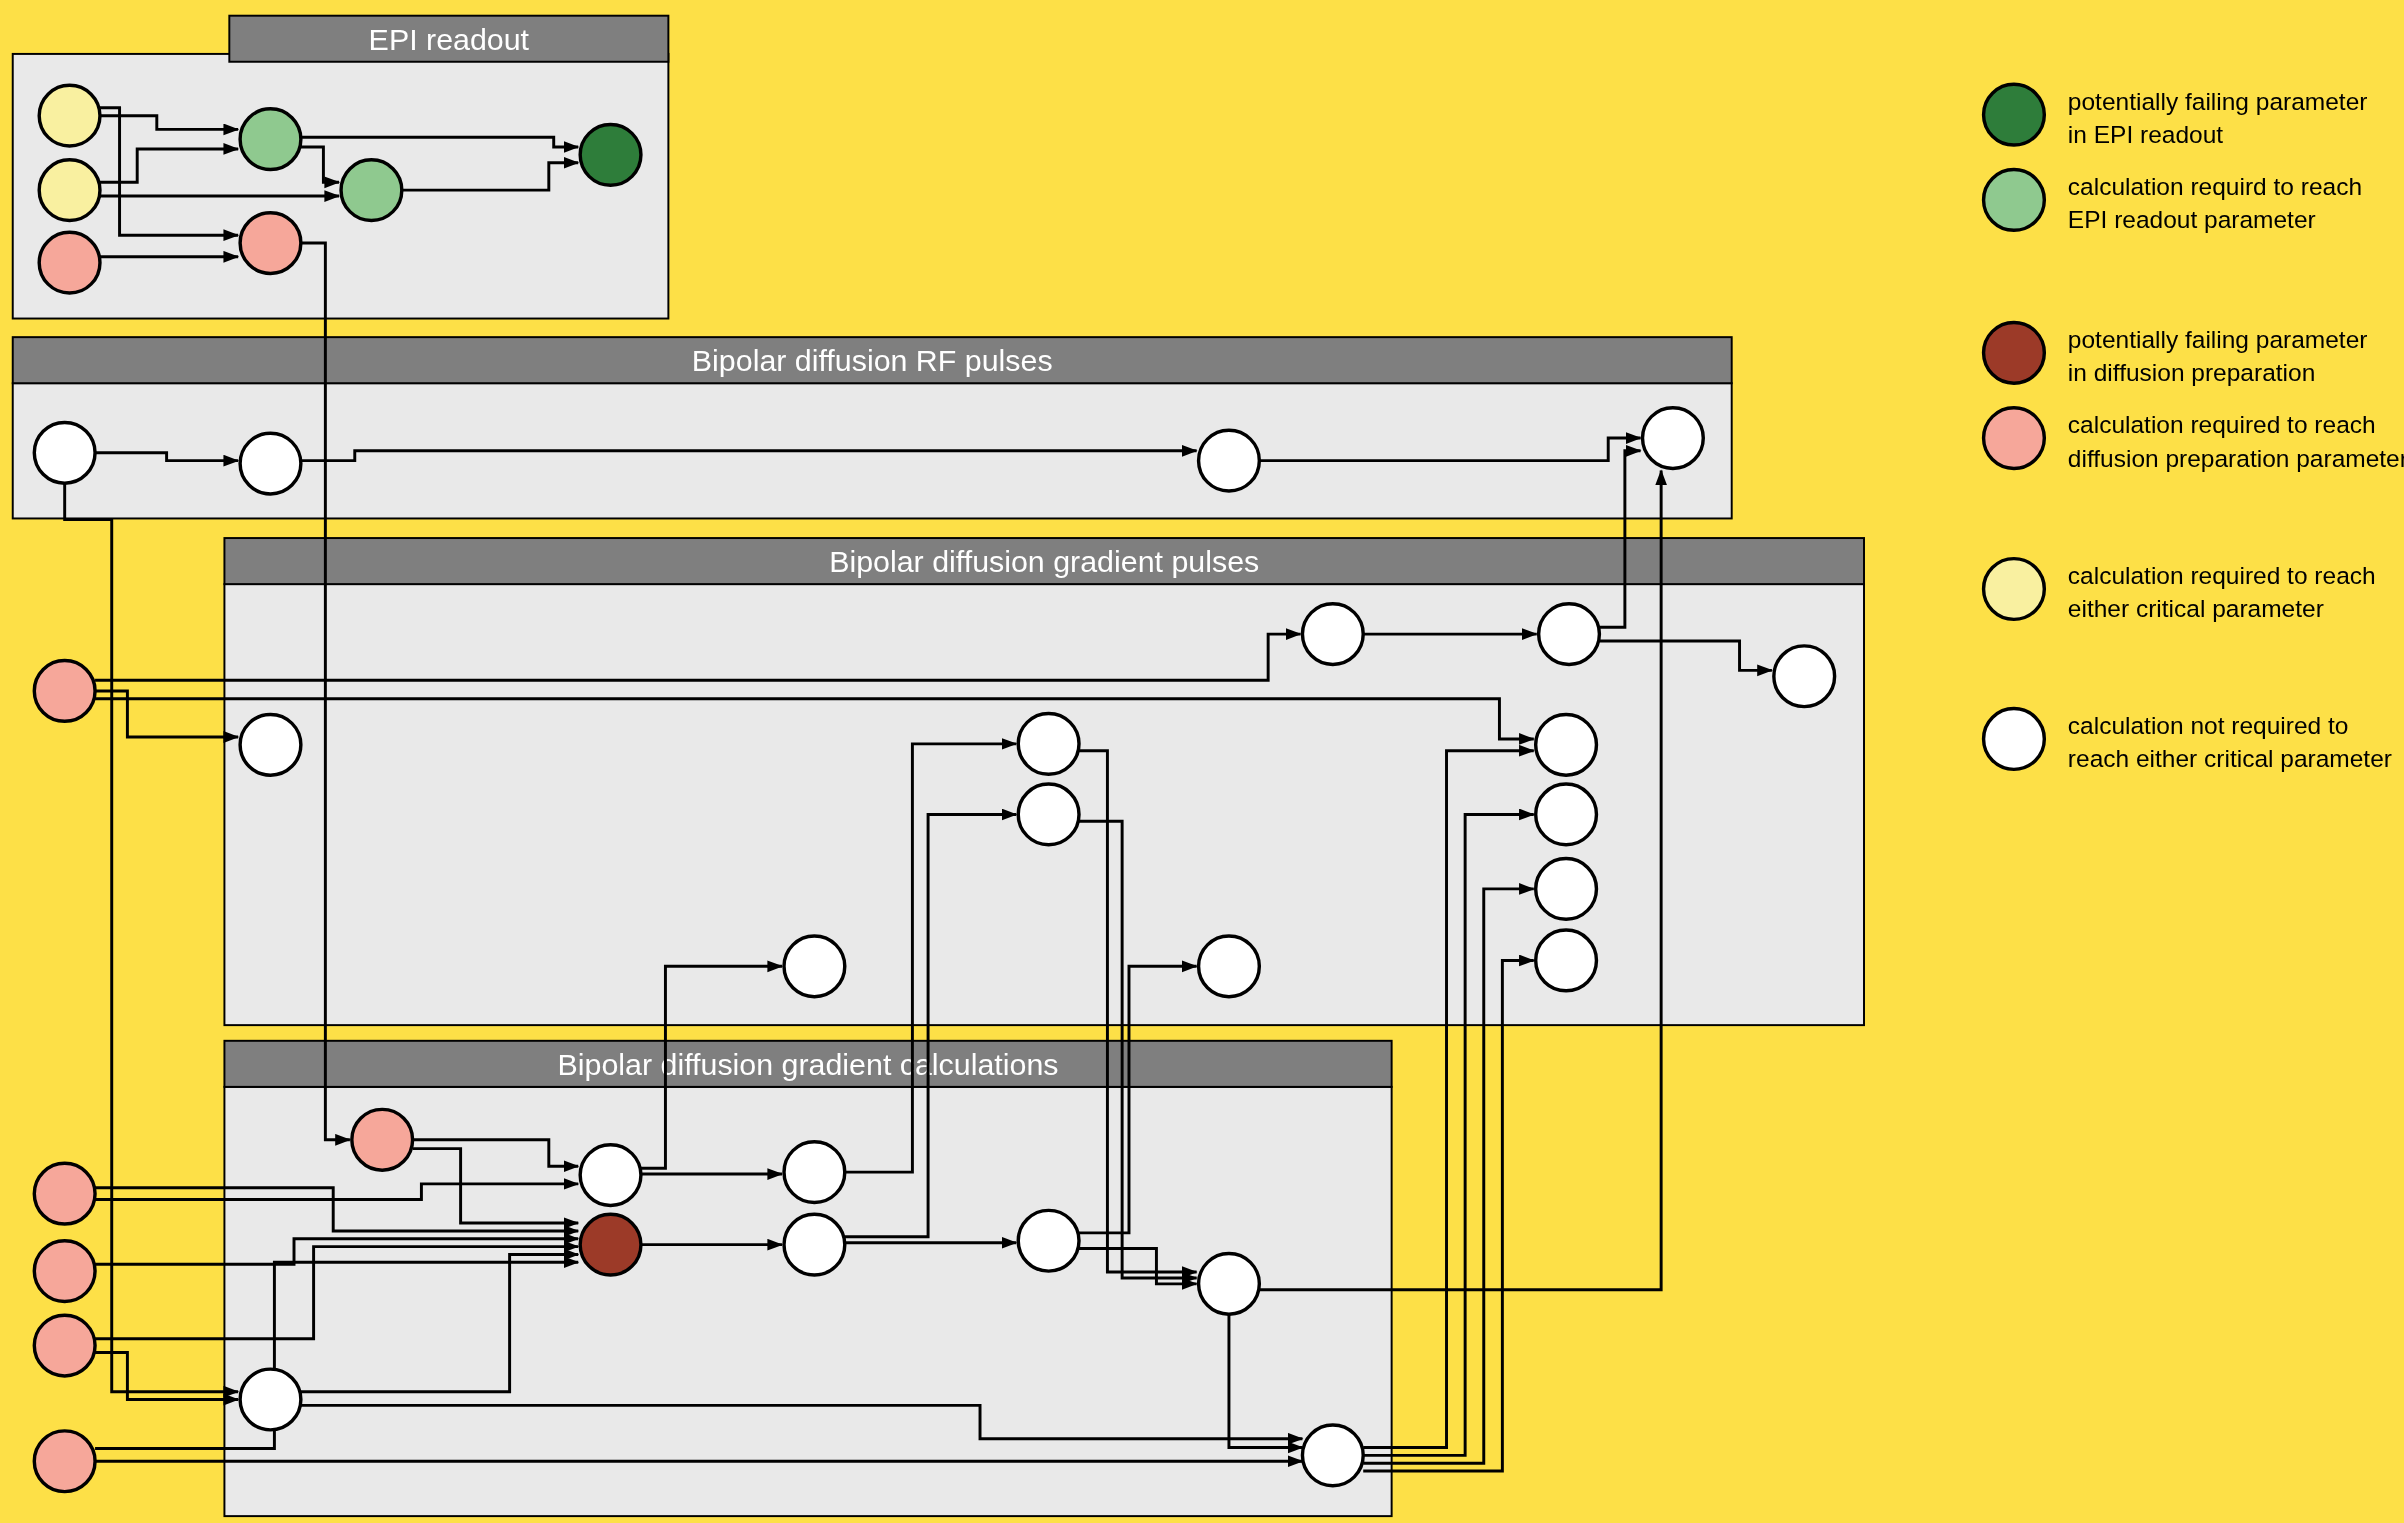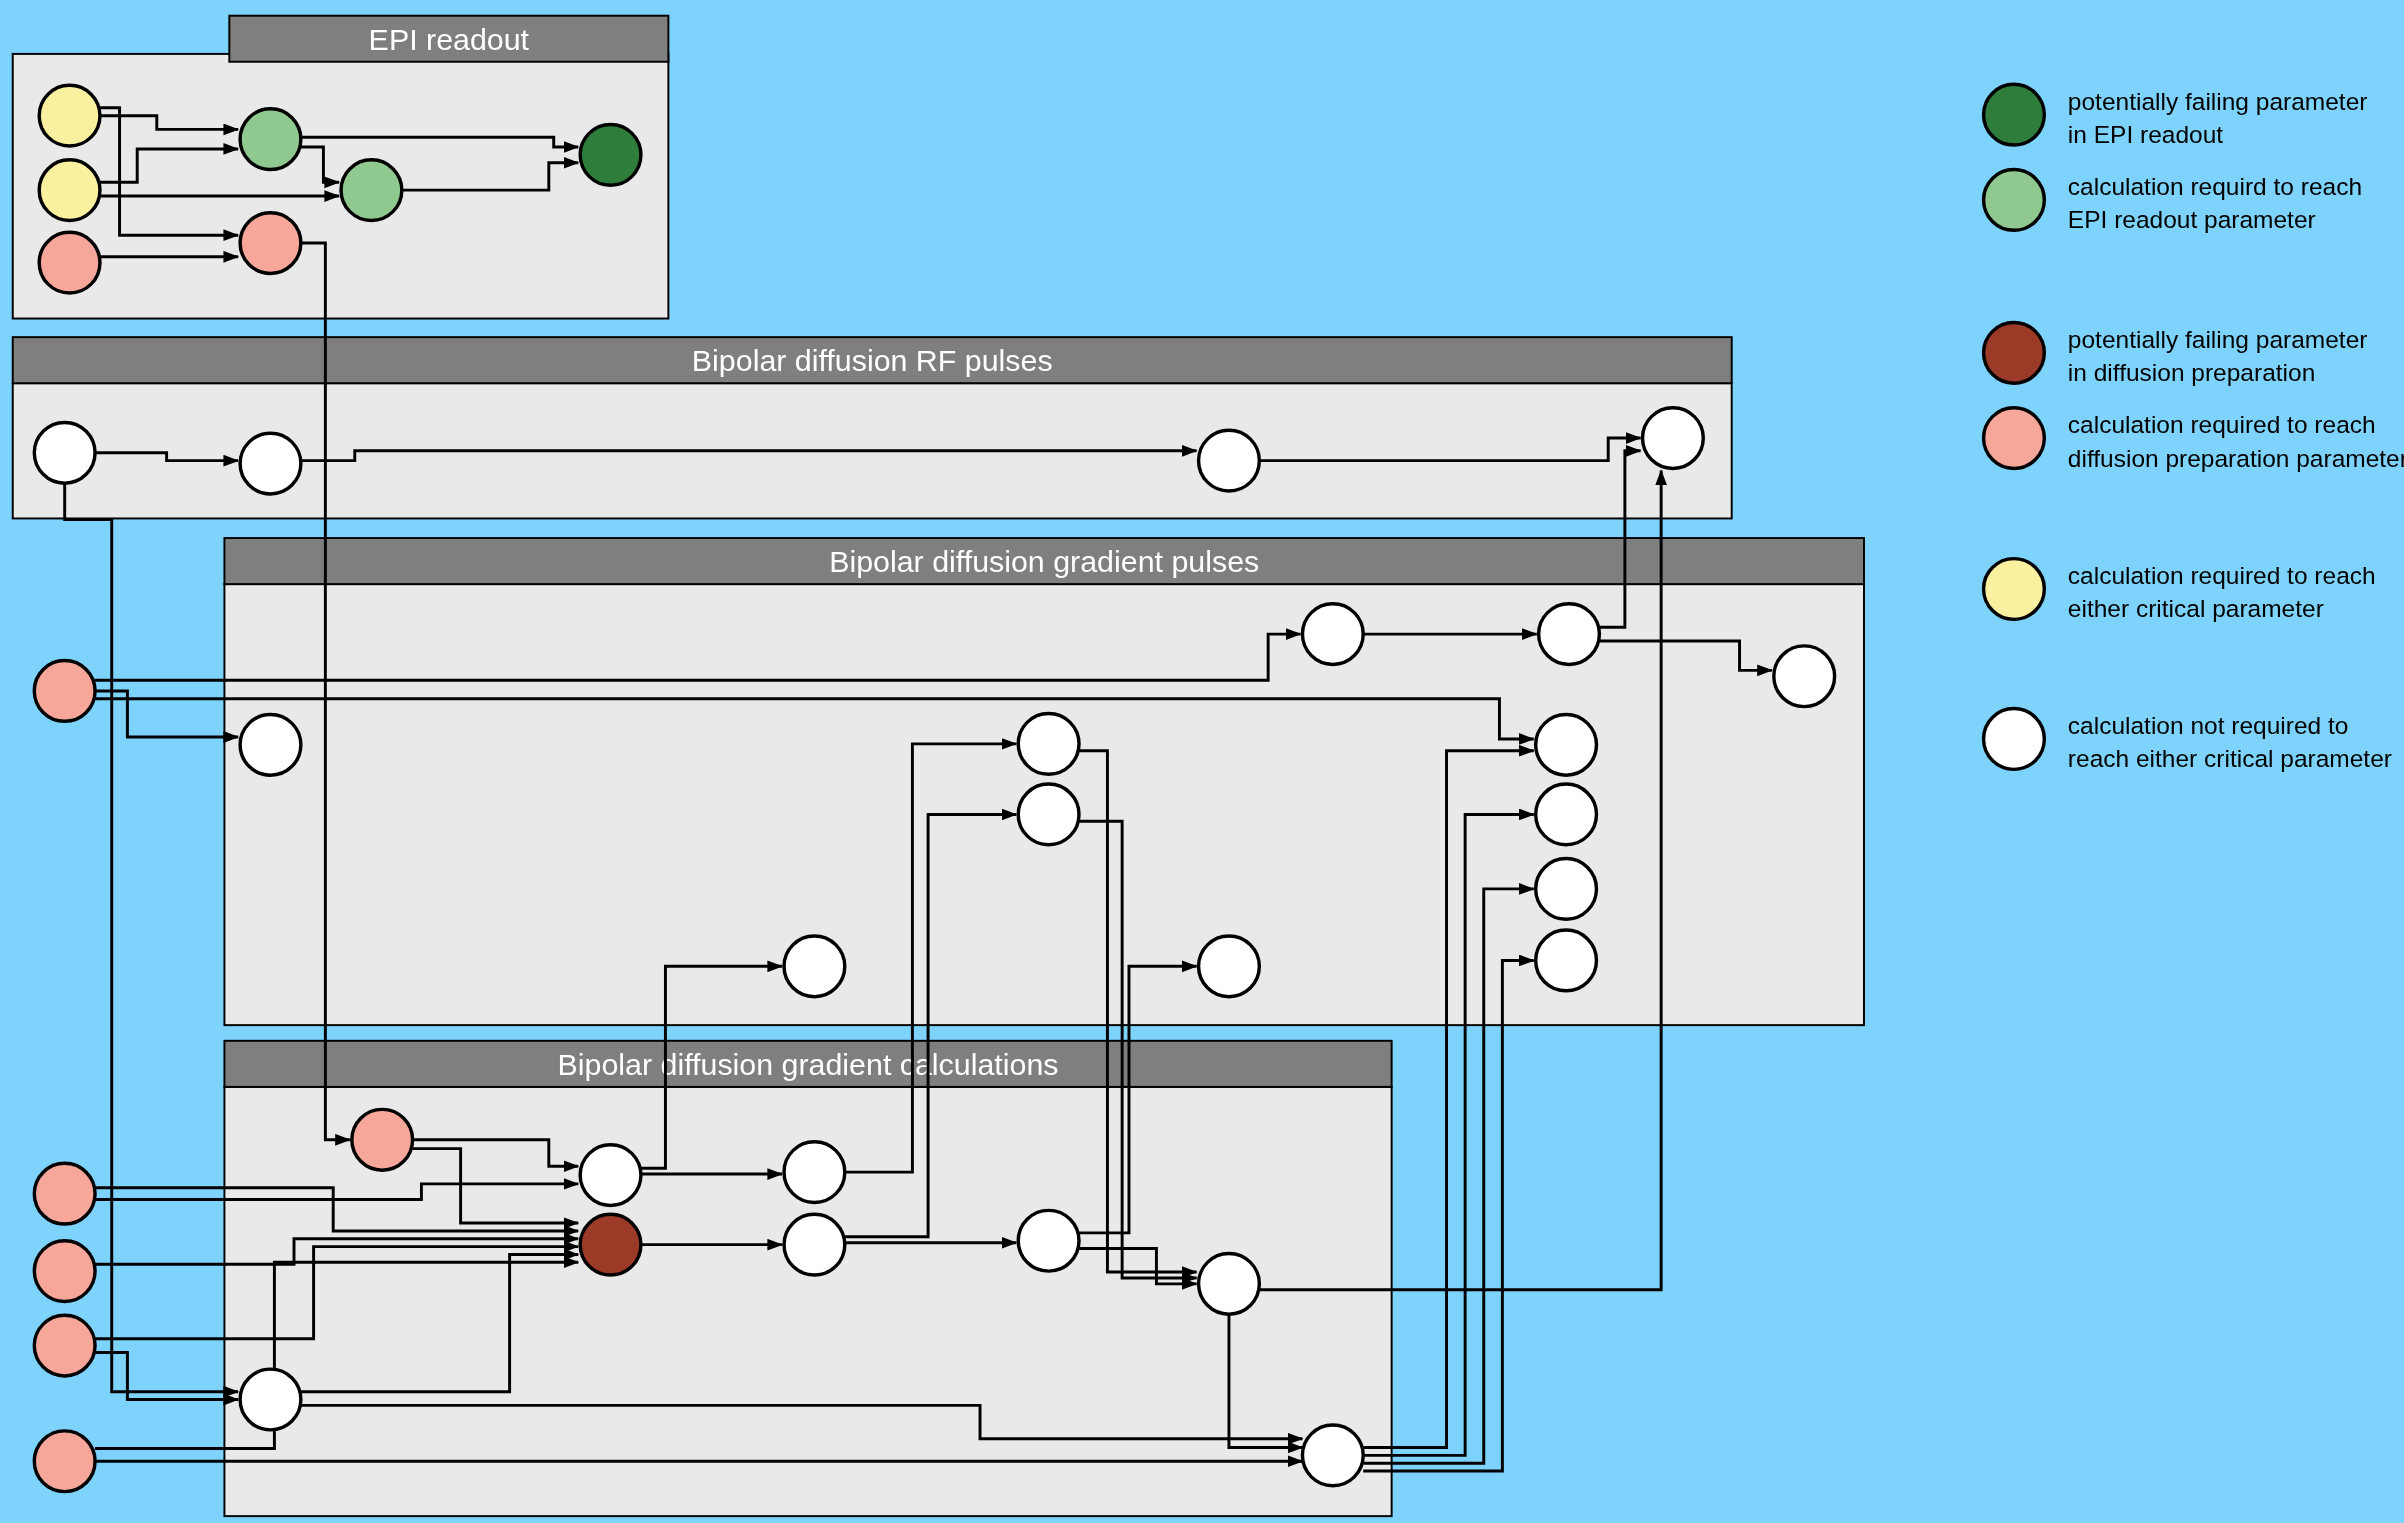--- a/index.html
+++ b/index.html
@@ -1,16 +1,16 @@
 <!DOCTYPE html>
 <html><head>
 <meta charset="utf-8">
 <style>
   html,body{margin:0;padding:0;background:#ffffff;}
-  .page{width:2404px;height:1523px;position:relative;background:#7dd3fc;}
+  .page{width:2404px;height:1523px;position:relative;background:#fde047;}
   svg{display:block;}
   svg text{font-family:"Liberation Sans","DejaVu Sans",sans-serif;}
   .box-title{font-size:31px;fill:#ffffff;}
   .legend-text{font-size:25px;fill:#000000;}
 </style>
 </head>
 <body>
 
 <div class="page">
   <svg id="diagram-svg" width="2404" height="1523" viewBox="0 0 2453 1554" xmlns="http://www.w3.org/2000/svg">

